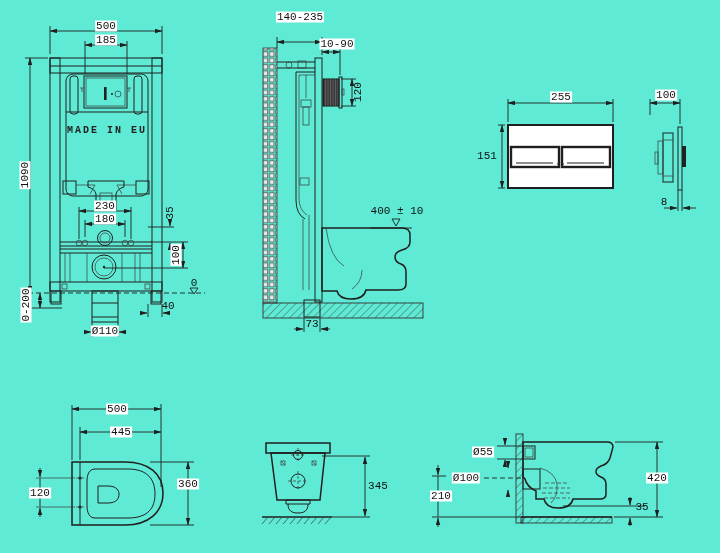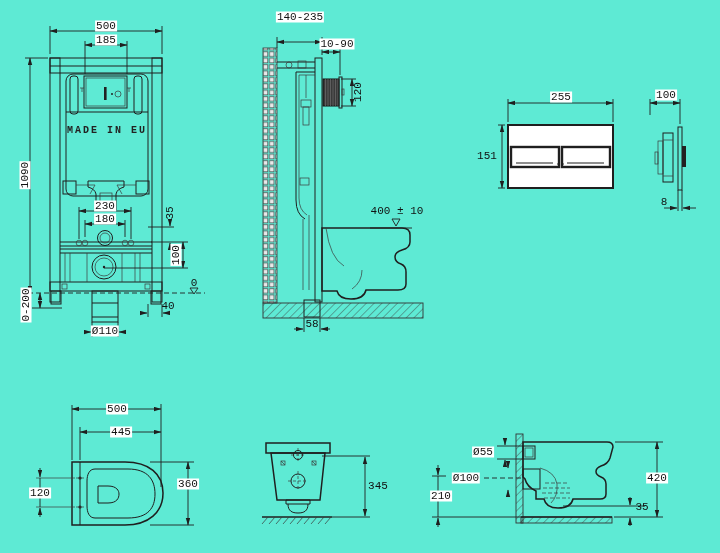--- a/index.html
+++ b/index.html
@@ -257,21 +257,21 @@
 <span class="lbl rot" style="left:176px;top:255px">100</span>
 <span class="lbl nobg" style="left:194px;top:283px">0</span>
 <span class="lbl nobg" style="left:168px;top:306px">40</span>
 <span class="lbl" style="left:105px;top:331px">Ø110</span>
 <span class="lbl rot" style="left:26px;top:305px">0-200</span>
 
 <span class="lbl" style="left:300px;top:17px">140-235</span>
 <span class="lbl" style="left:337px;top:44px">10-90</span>
 <span class="lbl rot nobg" style="left:358px;top:92px">120</span>
 <span class="lbl nobg" style="left:397px;top:211px">400 ± 10</span>
-<span class="lbl nobg" style="left:312px;top:324px">58</span>
+<span class="lbl nobg" style="left:312px;top:324px">73</span>
 
 <span class="lbl" style="left:561px;top:97px">255</span>
 <span class="lbl nobg" style="left:487px;top:156px">151</span>
 <span class="lbl" style="left:666px;top:95px">100</span>
 <span class="lbl nobg" style="left:664px;top:202px">8</span>
 
 <span class="lbl" style="left:117px;top:409px">500</span>
 <span class="lbl" style="left:121px;top:432px">445</span>
 <span class="lbl" style="left:40px;top:493px">120</span>
 <span class="lbl" style="left:188px;top:484px">360</span>

